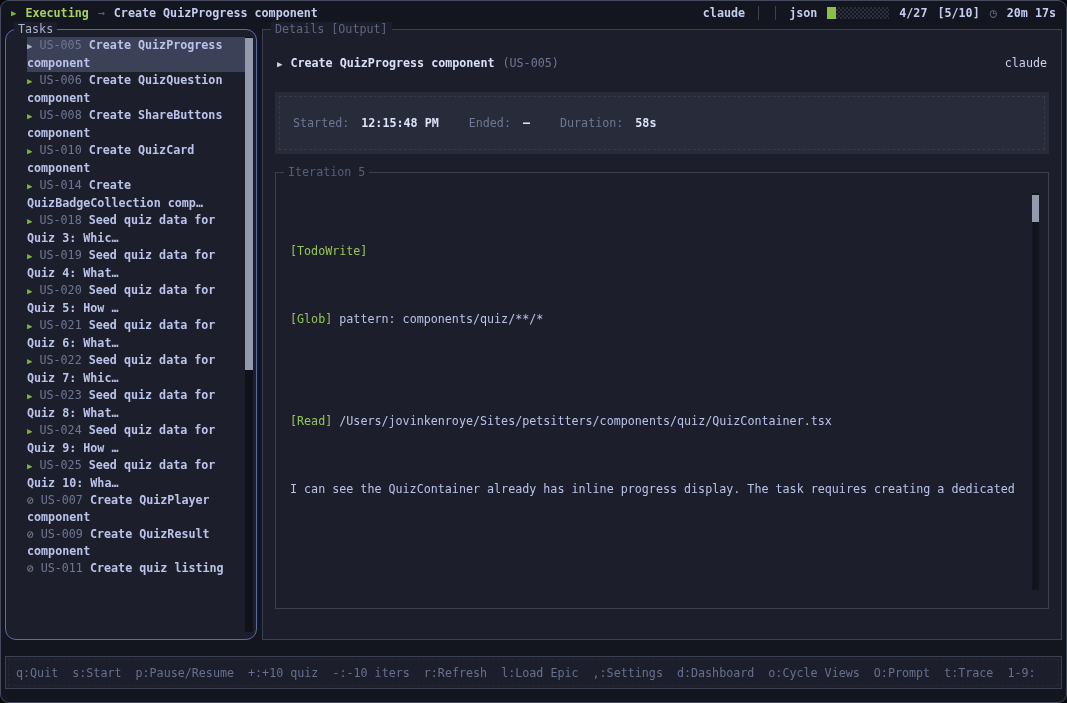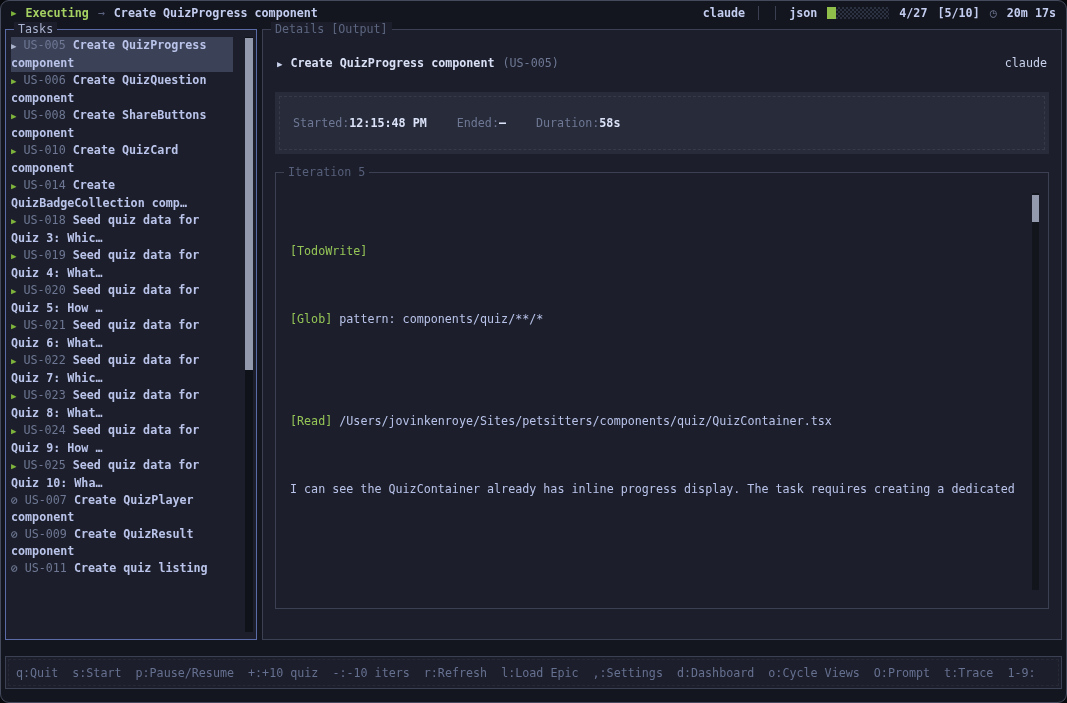--- a/index.html
+++ b/index.html
@@ -29,21 +29,21 @@
   .tb-clock{color:#6e7894;}
   
   .main{position:absolute;top:28px;left:4px;right:4px;bottom:62px;display:flex;gap:5px;}
   .panel{position:relative;border:1px solid #3b4052;background:#1c1f2b;box-sizing:border-box;}
   .panel-title{position:absolute;top:-8px;left:8px;background:#1c1f2b;padding:0 4px;
     color:#5d6680;line-height:14px;}
   .tasks{width:252px;border-color:#5b6ba6;}
   .tasks .panel-title{color:#a9b2cf;}
   .details{flex:1;}
   
-  .task-list{position:absolute;top:7px;left:5px;width:222px;bottom:3px;
+  .task-list{position:absolute;top:7px;left:21px;width:222px;bottom:3px;
     line-height:17px;overflow:hidden;}
   .task-item{display:block;margin:0 -4px;padding:0 4px;cursor:pointer;font-weight:bold;}
   .task-item.selected{background:#3b4156;}
   .t-icon{color:#7eb33c;font-size:9px;}
   .task-item.running .t-icon{color:#aab3cc;}
   .task-item.blocked .t-icon{color:#6e7894;font-size:11px;}
   .t-id{color:#6e7894;font-weight:normal;}
   .t-text{color:#bac4ea;}
   .scrollbar{position:absolute;top:7px;bottom:7px;right:3px;width:8px;background:#10121a;}
   .scrollbar .thumb{position:absolute;left:0;width:100%;background:#939aad;}
@@ -51,21 +51,21 @@
   
   .d-header{display:flex;justify-content:space-between;margin:25px 14px 0 14px;line-height:17px;}
   .d-h-left{display:flex;gap:8px;align-items:baseline;}
   .d-h-icon{color:#c9d2ec;font-size:9px;}
   .d-h-title{color:#d9e0f6;font-weight:bold;}
   .d-h-id{color:#6e7894;}
   .d-h-agent{color:#c9d2ec;}
   .meta-box{margin:19px 12px 0 12px;height:62px;background:#272b3a;box-sizing:border-box;
     display:flex;align-items:center;padding:0 18px;gap:30px;
     outline:1px dashed rgba(160,170,200,0.12);outline-offset:-5px;}
-  .meta-pair{display:flex;gap:0;}
+  .meta-pair{display:flex;gap:12px;}
   .m-label{color:#6e7894;}
   .m-value{color:#dce3f8;font-weight:bold;}
   .iter-box{position:absolute;left:12px;right:12px;top:142px;bottom:30px;
     border:1px solid #3b4052;background:#1c1f2b;}
   .iter-box .panel-title{color:#565f7a;}
   .out-lines{position:absolute;top:36px;left:14px;right:26px;bottom:8px;
     line-height:17px;white-space:pre;overflow:hidden;color:#b9c3ea;}
   .o-tag{color:#95c556;}
   .out-sb{top:20px;bottom:18px;right:9px;width:7px;background:#13151d;}
   .out-sb .thumb{top:2px;height:27px;}
@@ -99,21 +99,21 @@
       </span>
       <span class="tb-plain">4/27</span>
       <span class="tb-plain">[5/10]</span>
       <span class="tb-clock">◷</span>
       <span class="tb-plain">20m 17s</span>
     </span>
   </div>
 
   <div class="main">
 
-    <div class="panel tasks" style="border-color: rgb(91, 107, 166);">
+    <div class="panel tasks" style="border-color: rgb(91, 107, 166); border-radius: 11px;">
       <span class="panel-title">Tasks</span>
       <div class="task-list">
   <span class="task-item running selected" style="background: rgb(59, 65, 86);"><span class="t-icon">▶</span> <span class="t-id">US-005</span> <span class="t-text">Create QuizProgress component</span></span>
 
   <span class="task-item ready"><span class="t-icon">▶</span> <span class="t-id">US-006</span> <span class="t-text">Create QuizQuestion component</span></span>
 
   <span class="task-item ready"><span class="t-icon">▶</span> <span class="t-id">US-008</span> <span class="t-text">Create ShareButtons component</span></span>
 
   <span class="task-item ready"><span class="t-icon">▶</span> <span class="t-id">US-010</span> <span class="t-text">Create QuizCard component</span></span>
 

